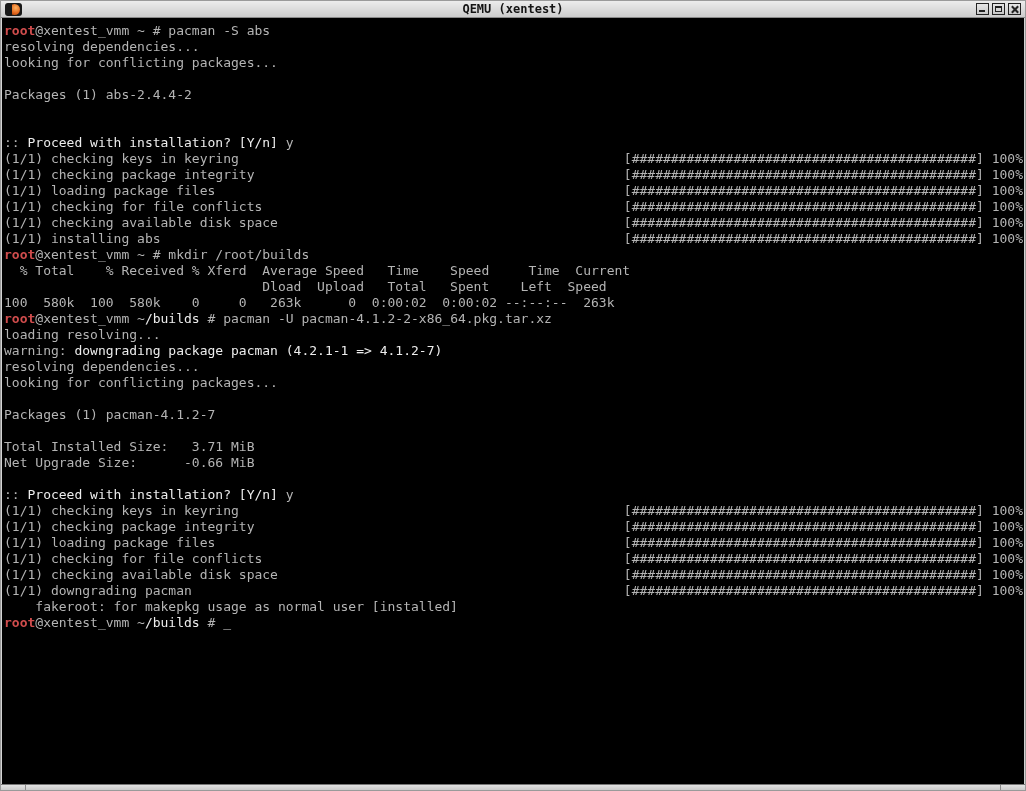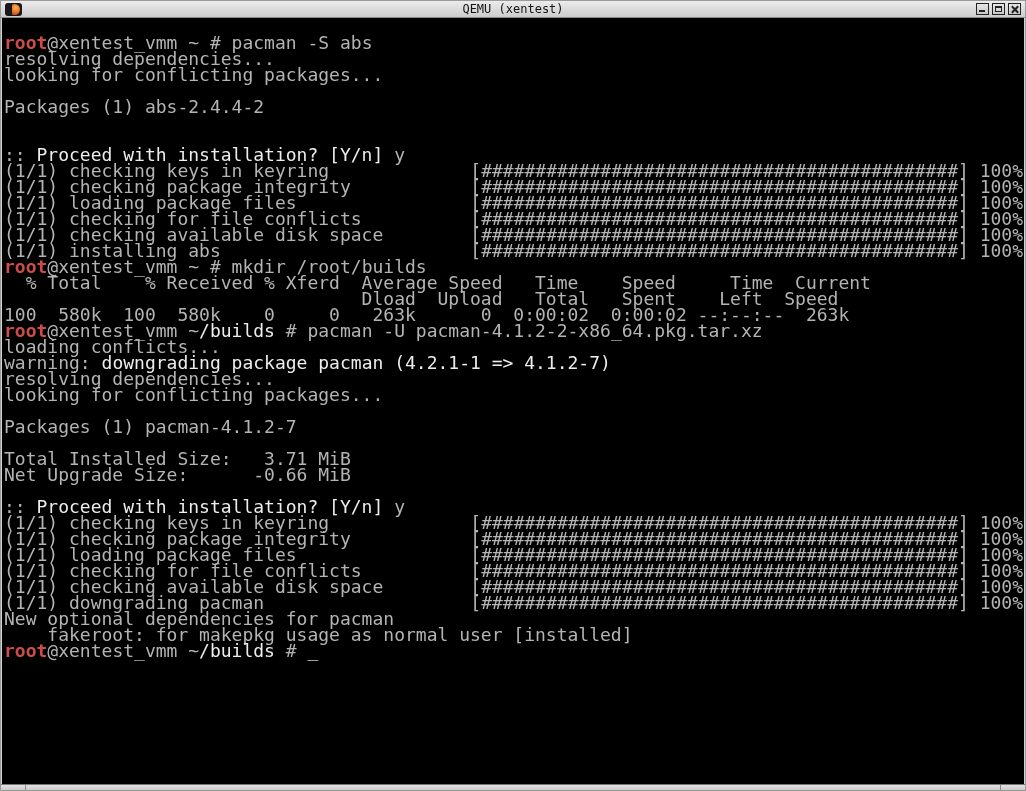--- a/index.html
+++ b/index.html
@@ -11,21 +11,21 @@
   }
   
   .titlebar{
     height:17px;display:flex;align-items:center;
     background:linear-gradient(#ececec,#cccccc);
     border-bottom:1px solid #8a8a8a;
     box-sizing:border-box;padding:0 4px;position:relative;
   }
   .title{
     position:absolute;left:0;right:0;text-align:center;
-    font-weight:normal;font-size:12px;color:#141414;
+    font-weight:bold;font-size:12px;color:#141414;
     pointer-events:none;letter-spacing:0px;line-height:16px;
   }
   .appicon{
     width:17px;height:13px;background:#181818;border-radius:3px;
     position:relative;overflow:hidden;flex:0 0 auto;
   }
   .appicon::after{
     content:"";position:absolute;left:4px;top:1px;width:11px;height:11px;
     border-radius:50%;
     background:radial-gradient(circle at 62% 35%, #ffb25e 0%, #e2641c 55%, #8a3408 100%);
@@ -47,22 +47,22 @@
     border:1px solid #222;border-top-width:2px;
   }
   .wbtn.close::before,.wbtn.close::after{
     content:"";position:absolute;left:5px;top:1px;width:2px;height:9px;background:#222;
   }
   .wbtn.close::before{transform:rotate(45deg);}
   .wbtn.close::after{transform:rotate(-45deg);}
   
   .term{
     height:766px;margin:0 1px;background:#000;overflow:hidden;
-    box-sizing:border-box;padding:17px 0 0 2px;position:relative;
-    font-size:18px;line-height:16px;color:#b4b4b4;
+    box-sizing:border-box;padding:5px 0 0 2px;position:relative;
+    font-size:13px;line-height:16px;color:#b4b4b4;
   }
   .tline{height:16px;white-space:pre;position:relative;}
   .tline .right{position:absolute;right:1px;top:0;}
   .bold{color:#ededed;font-weight:normal;}
   .red{color:#cf4c4c;font-weight:bold;}
   .cursor{color:#d8d8d8;}
   
   .bottombar{
     height:7px;background:linear-gradient(#e2e2e2,#c6c6c6);
     border-top:1px solid #777;box-sizing:border-box;position:relative;
@@ -100,36 +100,35 @@
       <div class="tline"><span>(1/1) checking package integrity</span><span class="right">[############################################] 100%</span></div>
       <div class="tline"><span>(1/1) loading package files</span><span class="right">[############################################] 100%</span></div>
       <div class="tline"><span>(1/1) checking for file conflicts</span><span class="right">[############################################] 100%</span></div>
       <div class="tline"><span>(1/1) checking available disk space</span><span class="right">[############################################] 100%</span></div>
       <div class="tline"><span>(1/1) installing abs</span><span class="right">[############################################] 100%</span></div>
       <div class="tline"><span class="red">root</span><span>@xentest_vmm ~ # mkdir /root/builds</span></div>
       <div class="tline"><span>  % Total    % Received % Xferd  Average Speed   Time    Speed     Time  Current</span></div>
       <div class="tline"><span>                                 Dload  Upload   Total   Spent    Left  Speed</span></div>
       <div class="tline"><span>100  580k  100  580k    0     0   263k      0  0:00:02  0:00:02 --:--:--  263k</span></div>
       <div class="tline"><span class="red">root</span><span>@xentest_vmm ~</span><span class="bold">/builds</span><span> # pacman -U pacman-4.1.2-2-x86_64.pkg.tar.xz</span></div>
-      <div class="tline"><span>loading conflicts...</span></div>
+      <div class="tline"><span>loading resolving...</span></div>
       <div class="tline"><span>warning: </span><span class="bold">downgrading package pacman (4.2.1-1 =&gt; 4.1.2-7)</span></div>
       <div class="tline"><span>resolving dependencies...</span></div>
       <div class="tline"><span>looking for conflicting packages...</span></div>
       <div class="tline"></div>
       <div class="tline"><span>Packages (1) pacman-4.1.2-7</span></div>
       <div class="tline"></div>
       <div class="tline"><span>Total Installed Size:   3.71 MiB</span></div>
       <div class="tline"><span>Net Upgrade Size:      -0.66 MiB</span></div>
       <div class="tline"></div>
       <div class="tline"><span>:: </span><span class="bold">Proceed with installation? [Y/n]</span><span> y</span></div>
       <div class="tline"><span>(1/1) checking keys in keyring</span><span class="right">[############################################] 100%</span></div>
       <div class="tline"><span>(1/1) checking package integrity</span><span class="right">[############################################] 100%</span></div>
       <div class="tline"><span>(1/1) loading package files</span><span class="right">[############################################] 100%</span></div>
       <div class="tline"><span>(1/1) checking for file conflicts</span><span class="right">[############################################] 100%</span></div>
       <div class="tline"><span>(1/1) checking available disk space</span><span class="right">[############################################] 100%</span></div>
       <div class="tline"><span>(1/1) downgrading pacman</span><span class="right">[############################################] 100%</span></div>
-      <div class="tline"><span>New optional dependencies for pacman</span></div>
       <div class="tline"><span>    fakeroot: for makepkg usage as normal user [installed]</span></div>
       <div class="tline"><span class="red">root</span><span>@xentest_vmm ~</span><span class="bold">/builds</span><span> # </span><span class="cursor">_</span></div>
     </div>
 
   <div class="bottombar"></div>
 </div>
 
 </body></html>

